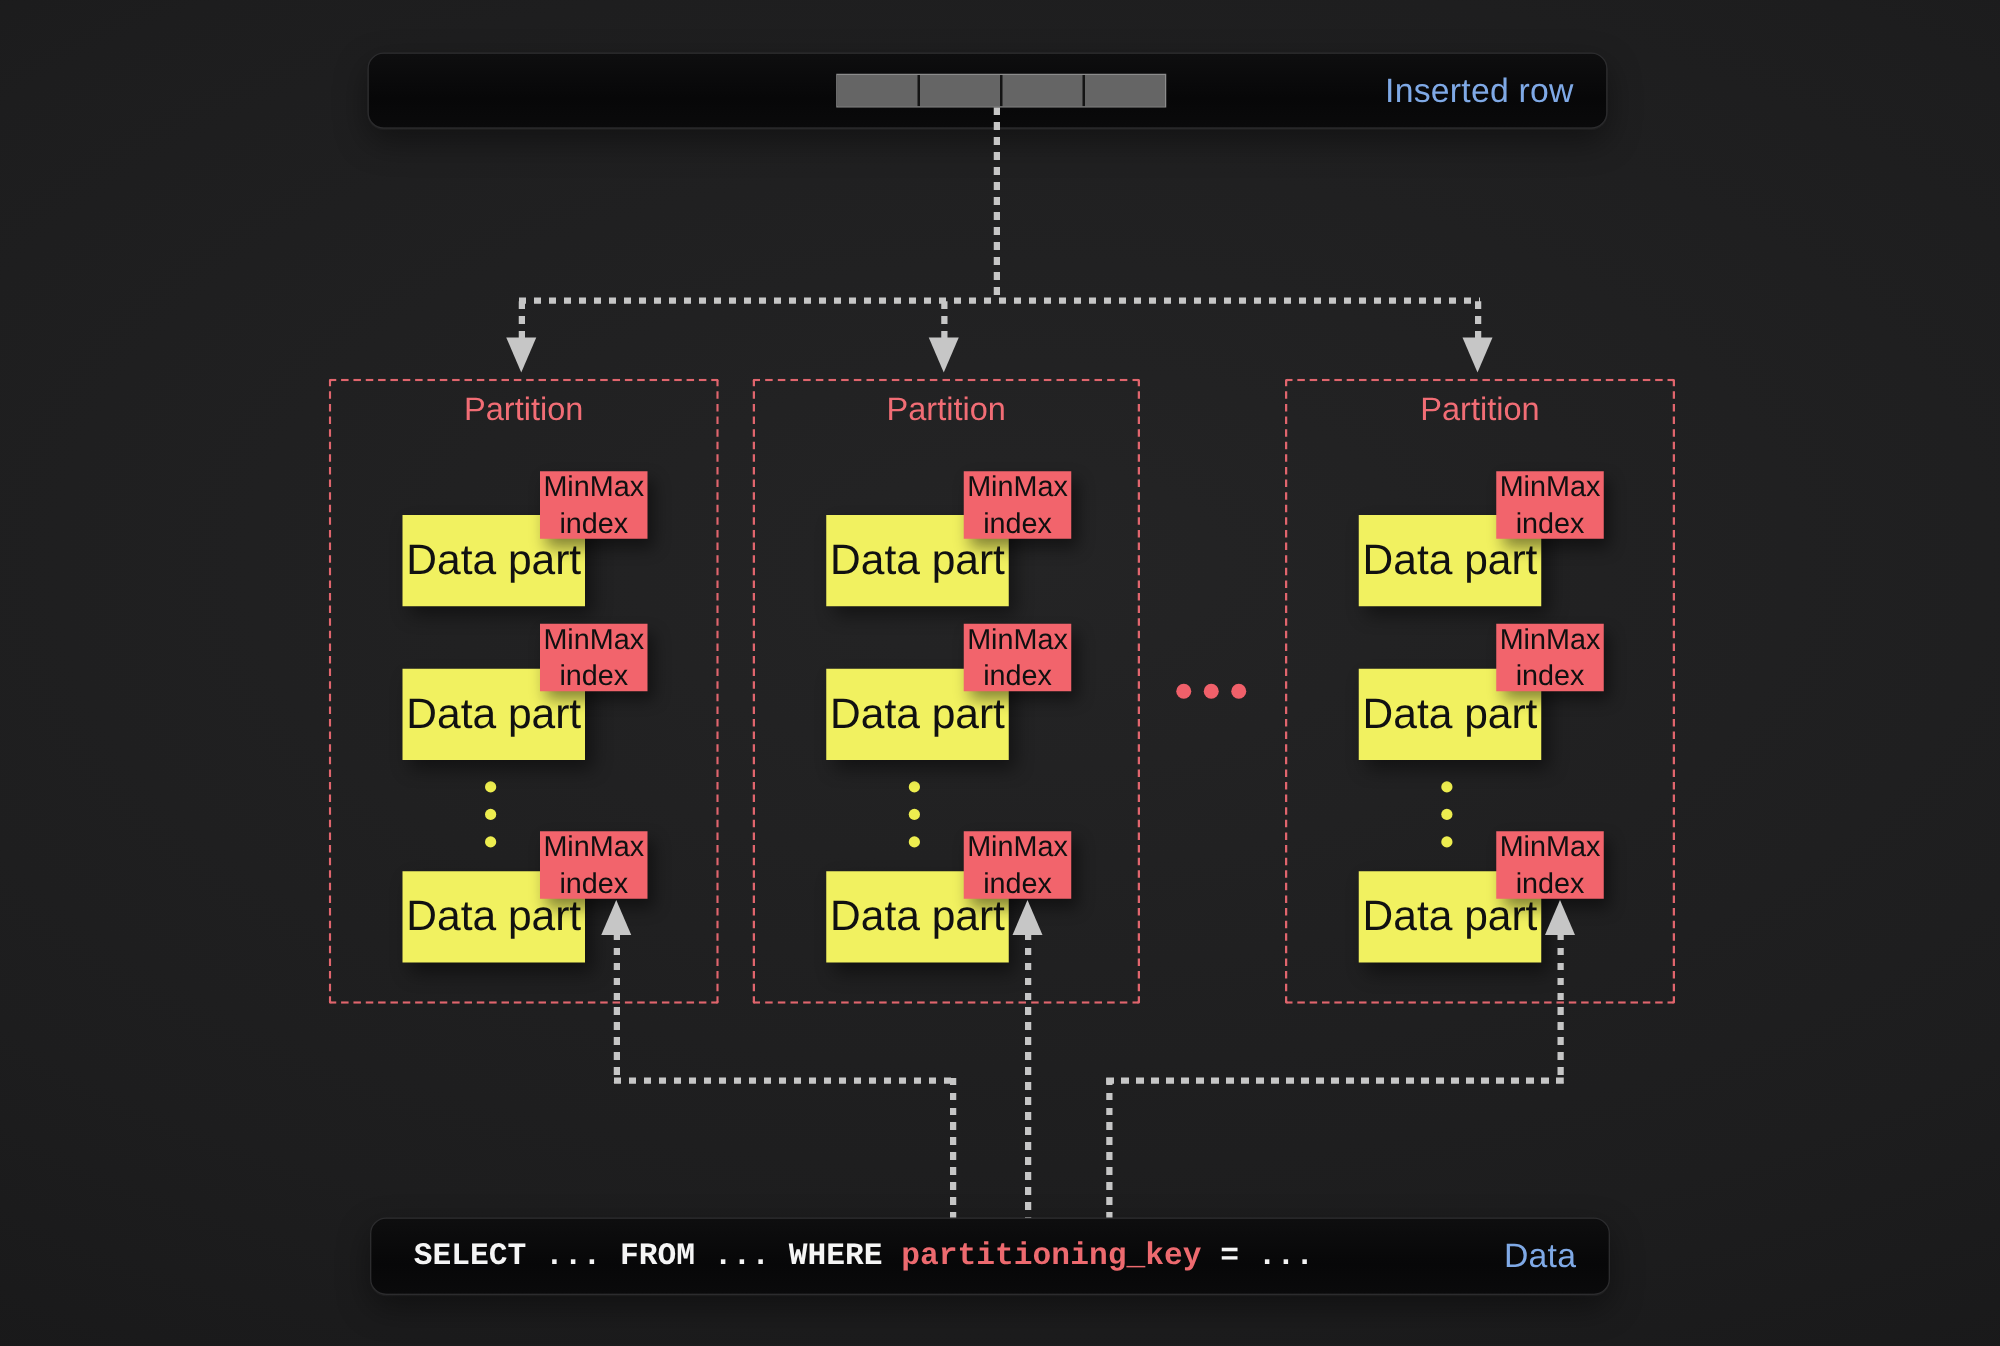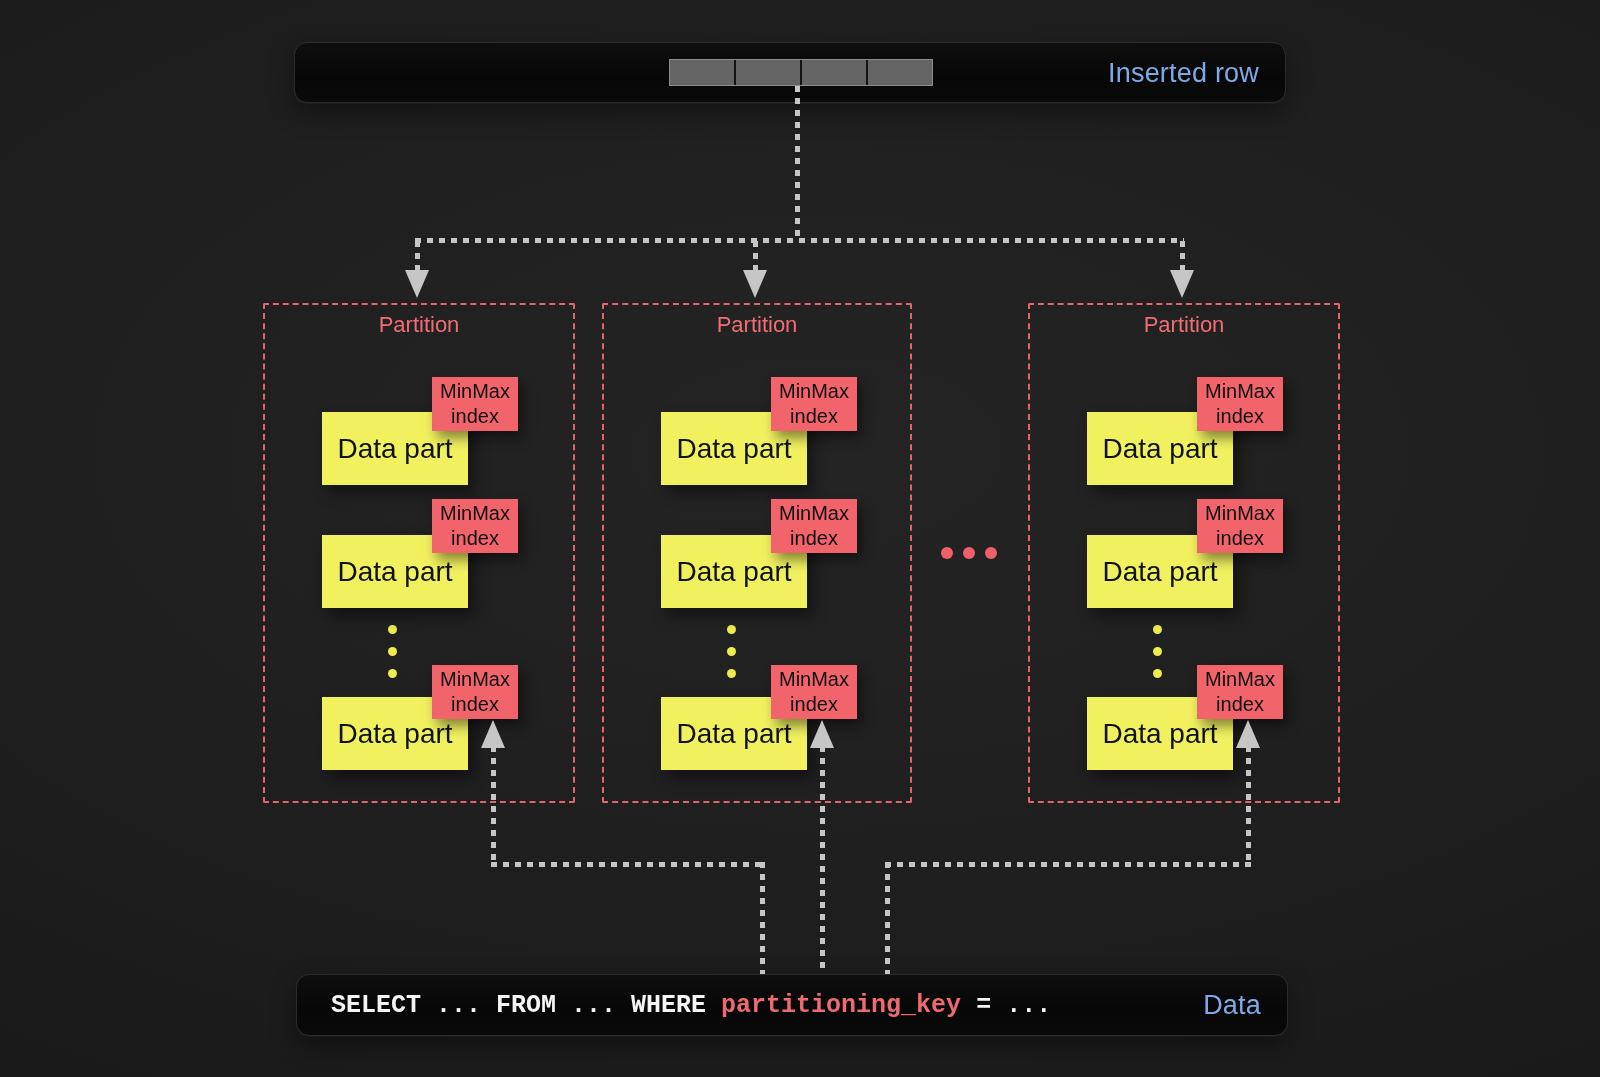--- a/index.html
+++ b/index.html
@@ -36,27 +36,27 @@
   .step-label{
     position:absolute;z-index:4;display:flex;align-items:center;justify-content:center;
     background:rgba(8,8,9,0.80);border:1px solid rgba(130,130,135,0.35);border-radius:9px;
     color:#E9E9E9;font-size:21px;letter-spacing:.2px;
     box-shadow:0 6px 14px rgba(0,0,0,0.35);
   }
   
   .partition{position:absolute;top:303px;height:496px;z-index:2;
     border:2px dashed #E0656D;border-radius:2px;}
   .p-title{position:absolute;top:7px;left:0;right:0;text-align:center;
-    color:#F16D75;font-size:22px;}
+    color:#F16D75;font-size:26px;}
   .datapart{position:absolute;left:57px;width:146px;height:73px;z-index:1;
-    background:#F1F160;color:#111;font-size:28px;
+    background:#F1F160;color:#111;font-size:34px;
     display:flex;align-items:center;justify-content:center;
     box-shadow:6px 8px 14px rgba(0,0,0,0.45);}
   .minmax{position:absolute;left:167px;width:86px;height:54px;z-index:2;
-    background:#F2646C;color:#101010;font-size:20px;line-height:1.25;text-align:center;
+    background:#F2646C;color:#101010;font-size:23px;line-height:1.25;text-align:center;
     display:flex;align-items:center;justify-content:center;
     box-shadow:5px 7px 12px rgba(0,0,0,0.45);}
   .vdots{position:absolute;left:123px;display:flex;flex-direction:column;gap:13px;}
   .ydot{width:9px;height:9px;border-radius:50%;background:#EDED4F;}
   .red-ellipsis{position:absolute;left:941px;top:547px;display:flex;gap:10px;z-index:2;}
   .rdot{width:12px;height:12px;border-radius:50%;background:#F0606A;}
   
   .sql{position:absolute;left:34px;top:50%;transform:translateY(-50%);
     font-family:"Liberation Mono","DejaVu Sans Mono",monospace;
     font-size:25px;font-weight:700;color:#F5F5F5;white-space:pre;}

